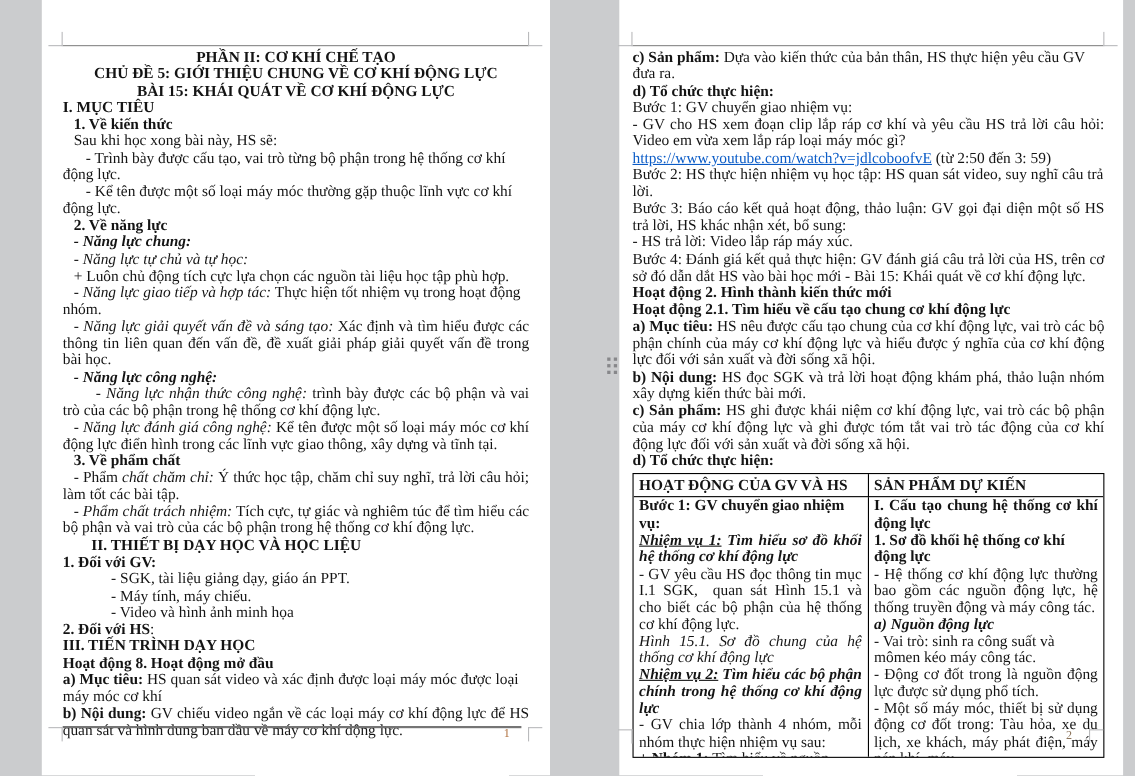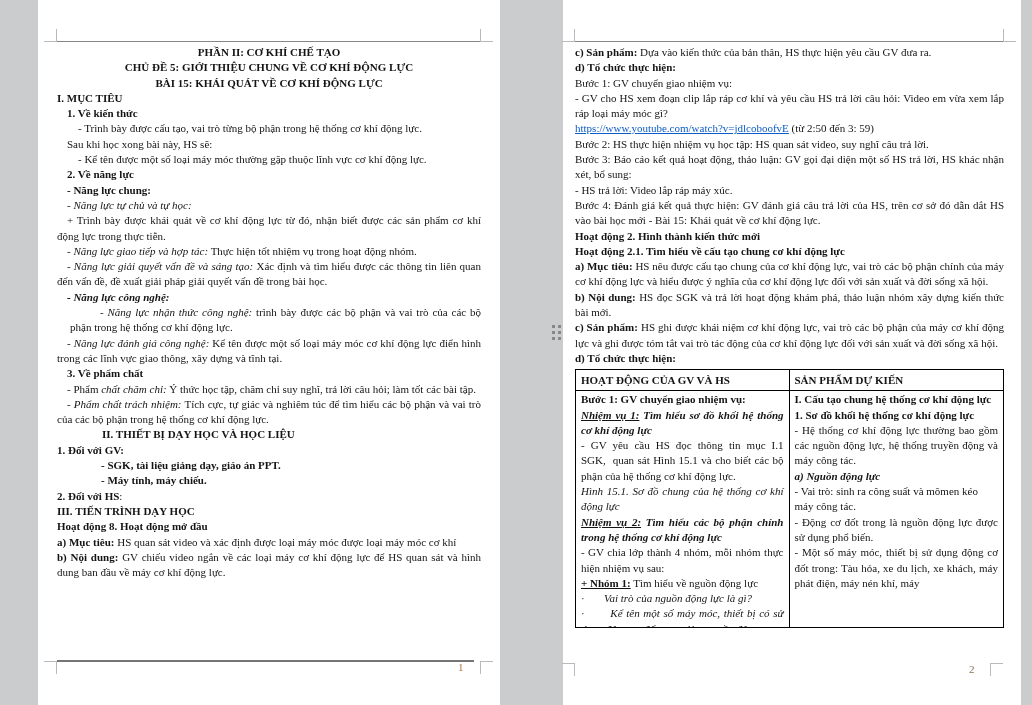--- a/index.html
+++ b/index.html
@@ -4,31 +4,31 @@
 <style>
   html,body{margin:0;padding:0;}
   body{
     position:relative;width:1032px;height:705px;overflow:hidden;
     background:#cbccce;
     font-family:"Liberation Serif","DejaVu Serif",serif;
   }
   .page{position:absolute;top:0;height:705px;background:#ffffff;}
   #page1{left:38px;width:462px;}
   #page2{left:563px;width:458px;}
-  .content{position:absolute;font-size:11px;line-height:15.3px;color:#141414;}
+  .content{position:absolute;font-size:14px;line-height:15.3px;color:#141414;}
   #page1 .content{left:19px;top:45px;width:424px;}
   #page2 .content{left:12px;top:45px;width:429px;}
   .para{margin:0;}
   .c{text-align:center;font-weight:bold;}
   .j{text-align:justify;}
   .i1{text-indent:10px;}
   .i2{text-indent:21px;}
-  .i3{text-indent:30px;margin-left:13px;}
-  .ml1{margin-left:45px;}
-  .ml2{margin-left:44px;font-weight:bold;}
+  .i3{text-indent:30px;}
+  .ml1{margin-left:26px;}
+  .ml2{margin-left:44px;}
   a.doclink{color:#0b5cc7;text-decoration:underline;cursor:pointer;}
   
   .bline{position:absolute;height:1px;background:#868686;}
   .bline.thick{height:2px;background:#757575;}
   .corner{position:absolute;width:13px;height:13px;box-sizing:border-box;}
   .corner.tl{border-right:1px solid #b9babc;border-bottom:1px solid #b9babc;}
   .corner.tr{border-left:1px solid #b9babc;border-bottom:1px solid #b9babc;}
   .corner.bl{border-right:1px solid #b9babc;border-top:1px solid #b9babc;}
   .corner.br{border-left:1px solid #b9babc;border-top:1px solid #b9babc;}
   .pnum{position:absolute;font-size:11px;line-height:12px;}
@@ -51,39 +51,40 @@
 </head>
 <body>
 
 <div class="page" id="page1">
   <div class="content" id="page1-content">
       <div class="para c"><span style="font-weight: bold;">PHẦN II: CƠ KHÍ CHẾ TẠO</span></div>
       <div class="para c"><span style="font-weight: bold;">CHỦ ĐỀ 5: GIỚI THIỆU CHUNG VỀ CƠ KHÍ ĐỘNG LỰC</span></div>
       <div class="para c"><span style="font-weight: bold;">BÀI 15: KHÁI QUÁT VỀ CƠ KHÍ ĐỘNG LỰC</span></div>
       <div class="para "><span style="font-weight: bold;">I. MỤC TIÊU</span></div>
       <div class="para i1"><span style="font-weight: bold;">1. Về kiến thức</span></div>
+      <div class="para i1"><span>Sau khi học xong bài này, HS sẽ:</span></div>
       <div class="para i2"><span>-  Trình bày được cấu tạo, vai trò từng bộ phận trong hệ thống cơ khí động lực.</span></div>
-      <div class="para i1"><span>Sau khi học xong bài này, HS sẽ:</span></div>
       <div class="para i2"><span>-  Kể tên được một số loại máy móc thường gặp thuộc lĩnh vực cơ khí động lực.</span></div>
       <div class="para i1"><span style="font-weight: bold;">2. Về năng lực</span></div>
-      <div class="para i1"><span style="font-weight: bold; ">- Năng lực chung:</span></div>
+      <div class="para i1"><span style="font-weight: bold; font-style: italic;">- Năng lực chung:</span></div>
       <div class="para i1"><span style="font-style: italic;">- Năng lực tự chủ và tự học:</span></div>
-      <div class="para i1 j"><span>+ Trình bày được khái quát về cơ khí động lực từ đó, nhận biết được các sản phẩm cơ khí động lực trong thực tiễn.</span></div>
+      <div class="para i1"><span>+ Luôn chủ động tích cực lựa chọn các nguồn tài liệu học tập phù hợp.</span></div>
       <div class="para i1"><span style="font-style: italic;">- Năng lực giao tiếp và hợp tác:</span><span> Thực hiện tốt nhiệm vụ trong hoạt động nhóm.</span></div>
       <div class="para i1 j"><span style="font-style: italic;">- Năng lực giải quyết vấn đề và sáng tạo:</span><span> Xác định và tìm hiểu được các thông tin liên quan đến vấn đề, đề xuất giải pháp giải quyết vấn đề trong bài học.</span></div>
       <div class="para i1"><span style="font-weight: bold; font-style: italic;">- Năng lực công nghệ:</span></div>
       <div class="para i3 j"><span style="font-style: italic;">- Năng lực nhận thức công nghệ:</span><span> trình bày được các bộ phận và vai trò của các bộ phận trong hệ thống cơ khí động lực.</span></div>
       <div class="para i1 j"><span style="font-style: italic;">- Năng lực đánh giá công nghệ:</span><span> Kể tên được một số loại máy móc cơ khí động lực điển hình trong các lĩnh vực giao thông, xây dựng và tĩnh tại.</span></div>
       <div class="para i1"><span style="font-weight: bold;">3. Về phẩm chất</span></div>
       <div class="para i1 j"><span>- Phẩm </span><span style="font-style: italic;">chất chăm chỉ:</span><span> Ý thức học tập, chăm chỉ suy nghĩ, trả lời câu hỏi; làm tốt các bài tập.</span></div>
       <div class="para i1 j"><span style="font-style: italic;">- Phẩm chất trách nhiệm:</span><span> Tích cực, tự giác và nghiêm túc để tìm hiểu các bộ phận và vai trò của các bộ phận trong hệ thống cơ khí động lực.</span></div>
       <div class="para ml1"><span style="font-weight: bold;">II. THIẾT BỊ DẠY HỌC VÀ HỌC LIỆU</span></div>
       <div class="para "><span style="font-weight: bold;">1. Đối với GV:</span></div>
       <div class="para ml2"><span>- SGK, tài liệu giảng dạy, giáo án PPT.</span></div>
       <div class="para ml2"><span>- Máy tính, máy chiếu.</span></div>
+      <div class="para ml2"><span>- Video và hình ảnh minh họa</span></div>
       <div class="para "><span style="font-weight: bold;">2. Đối với HS</span><span>:</span></div>
       <div class="para "><span style="font-weight: bold;">III. TIẾN TRÌNH DẠY HỌC</span></div>
       <div class="para "><span style="font-weight: bold;">Hoạt động 8. Hoạt động mở đầu</span></div>
       <div class="para "><span style="font-weight: bold;">a) Mục tiêu:</span><span> HS quan sát video và xác định được loại máy móc được loại máy móc cơ khí</span></div>
       <div class="para j"><span style="font-weight: bold;">b) Nội dung:</span><span> GV chiếu video ngắn về các loại máy cơ khí động lực để HS quan sát và hình dung ban đầu về máy cơ khí động lực.</span></div>
     </div>
 </div>
 
 <div class="page" id="page2">
   <div class="content" id="page2-content">
@@ -117,21 +118,21 @@
           <div class="para "><span style="font-weight: bold; text-decoration: underline;">+ Nhóm 1:</span><span> Tìm hiểu về nguồn động lực</span></div>
           <div class="para "><span>·&nbsp;&nbsp;&nbsp;&nbsp;&nbsp;&nbsp; </span><span style="font-style: italic;">Vai trò của nguồn động lực là gì?</span></div>
           <div class="para j"><span>·&nbsp;&nbsp;&nbsp;&nbsp;&nbsp;&nbsp; </span><span style="font-style: italic;">Kể tên một số máy móc, thiết bị có sử dụng động cơ đốt trong làm nguồn động</span></div>
         </div>
       <div class="tcell" id="cell-right">
           <div class="para j"><span style="font-weight: bold;">I. Cấu tạo chung hệ thống cơ khí động lực</span></div>
           <div class="para "><span style="font-weight: bold;">1. Sơ đồ khối hệ thống cơ khí động lực</span></div>
           <div class="para j"><span>- Hệ thống cơ khí động lực thường bao gồm các nguồn động lực, hệ thống truyền động và máy công tác.</span></div>
           <div class="para "><span style="font-weight: bold; font-style: italic;">a) Nguồn động lực</span></div>
           <div class="para "><span>- Vai trò: sinh ra công suất và mômen kéo máy công tác.</span></div>
-          <div class="para j"><span>- Động cơ đốt trong là nguồn động lực được sử dụng phổ biến.</span></div>
+          <div class="para j"><span>- Động cơ đốt trong là nguồn động lực được sử dụng phổ tích.</span></div>
           <div class="para j"><span>- Một số máy móc, thiết bị sử dụng động cơ đốt trong: Tàu hỏa, xe du lịch, xe khách, máy phát điện, máy nén khí, máy</span></div>
         </div>
     </div>
   </div>
 </div>
 
 <div class="bline" style="left:57px;top:41px;width:423px;"></div>
 <div class="bline thick" style="left:57px;top:660px;width:417px;"></div>
 <div class="bline" style="left:575px;top:41px;width:428px;"></div>
 

